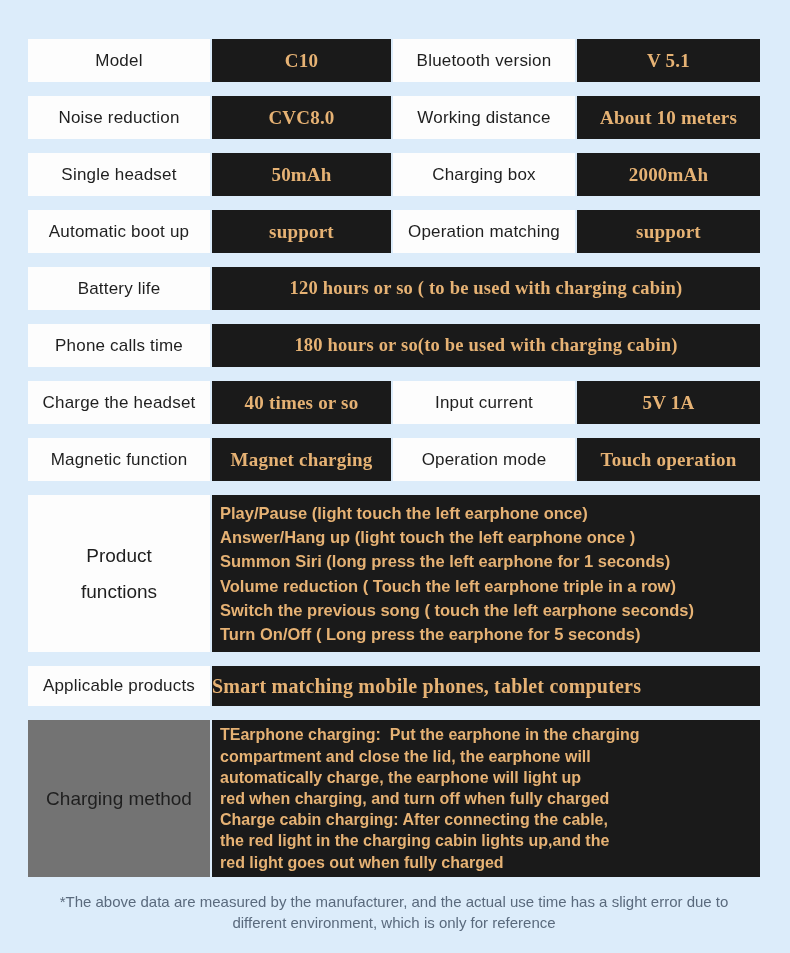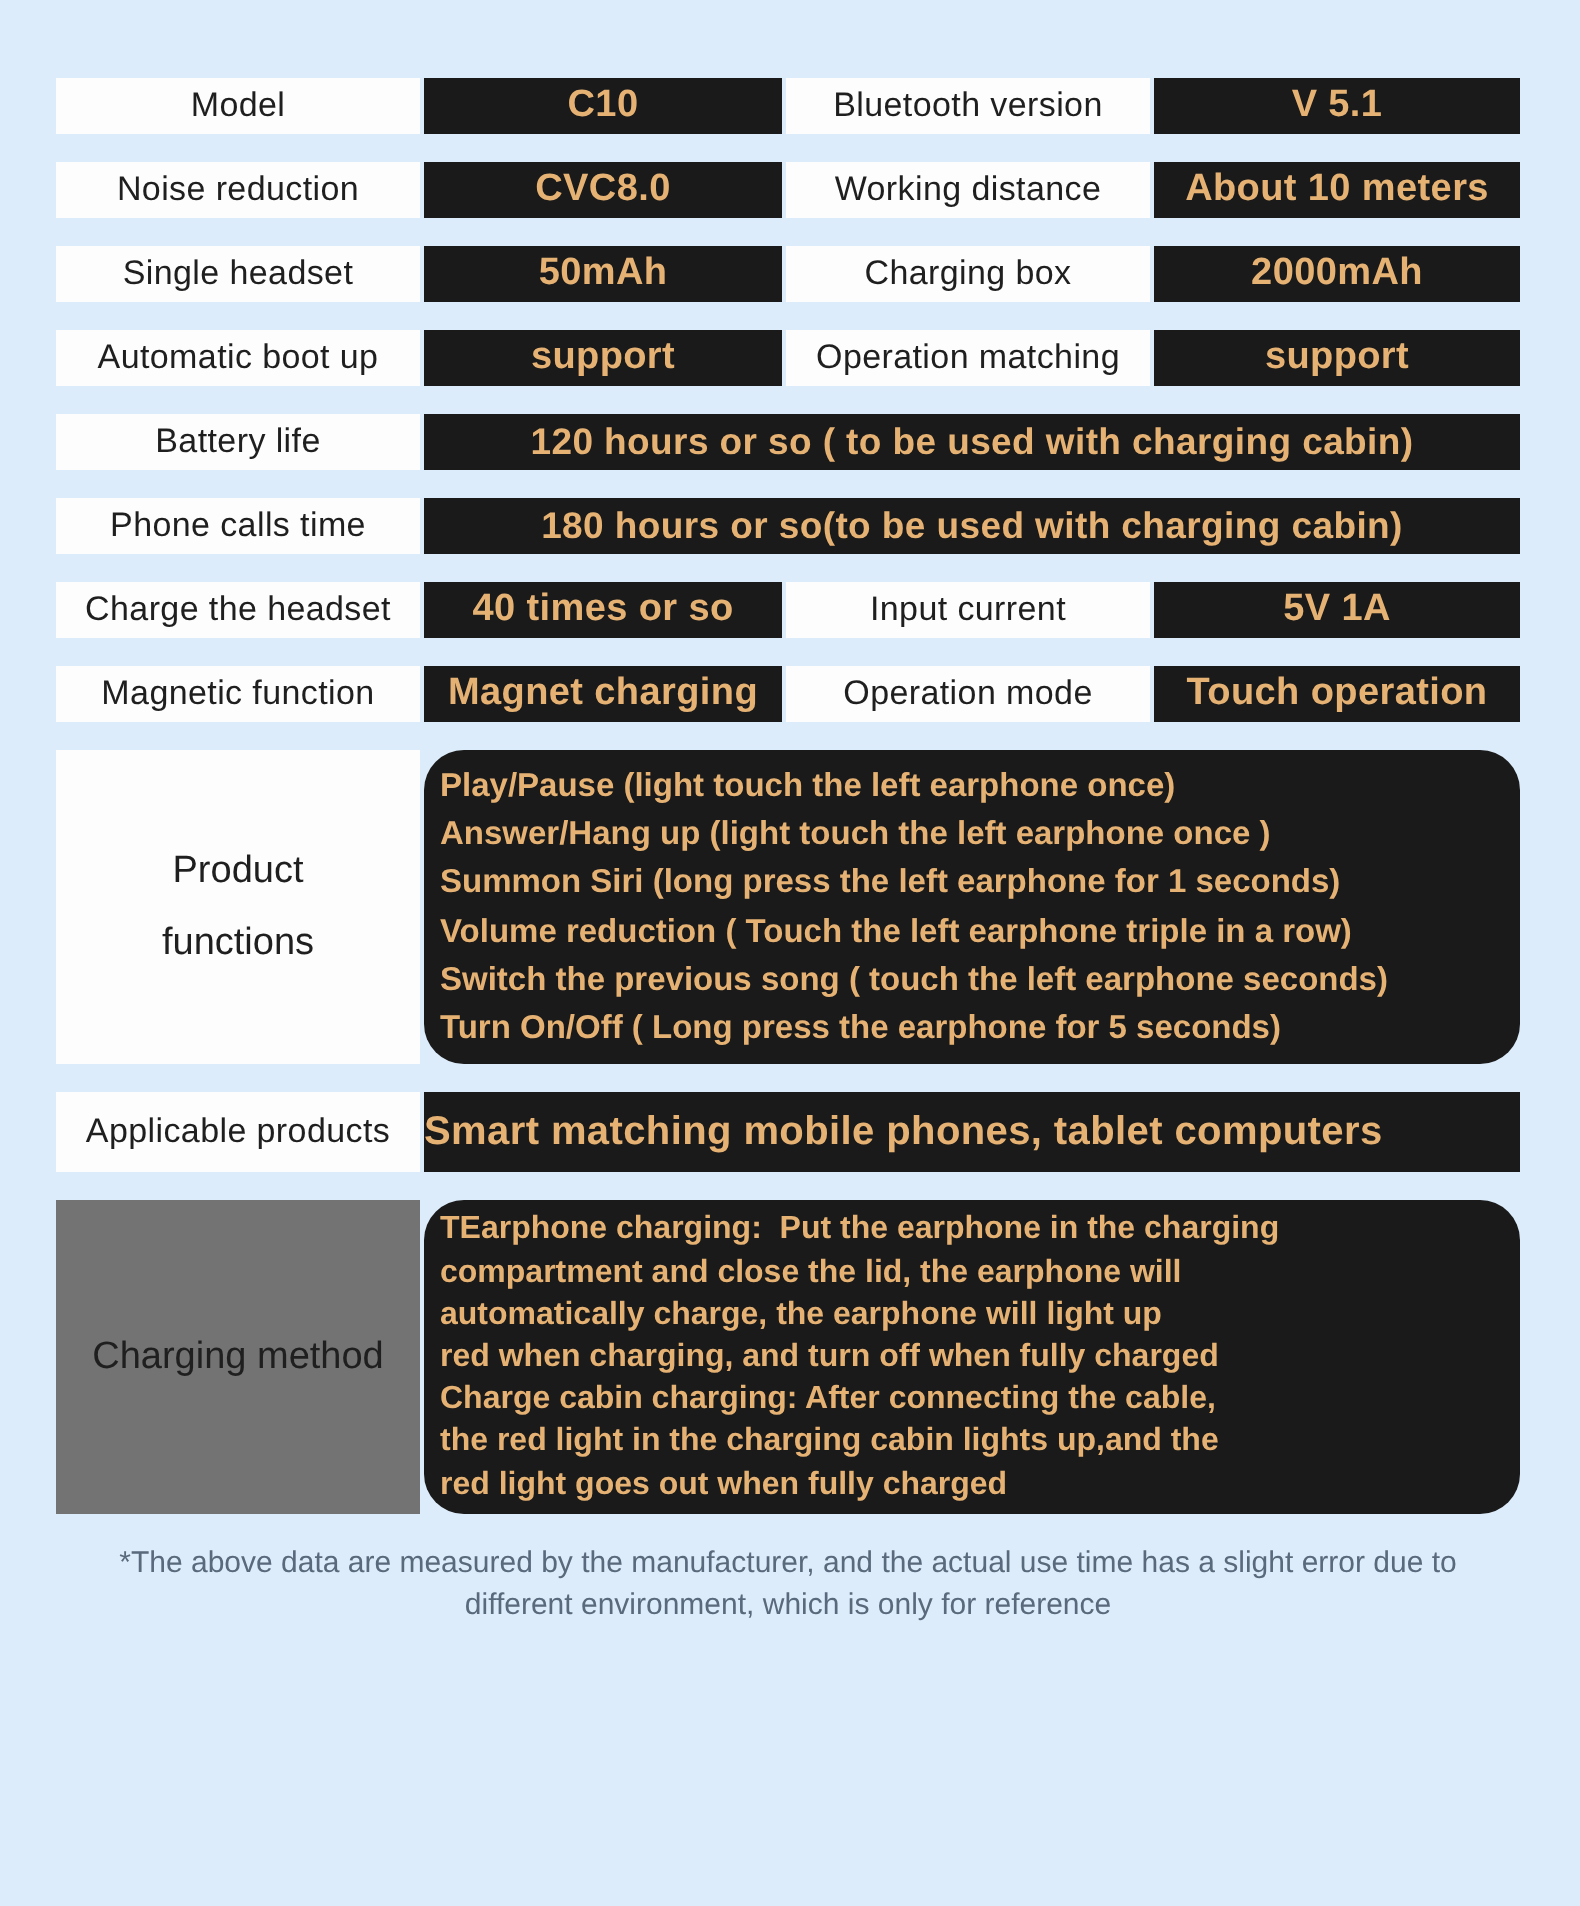--- a/index.html
+++ b/index.html
@@ -7,21 +7,21 @@
   body { font-family: "Liberation Sans", "DejaVu Sans", sans-serif; }
 
   .page {
     width: 790px;
     height: 953px;
     background: #dcecfa;
     padding: 39px 30px 0 28px;
     overflow: hidden;
   }
 
-  .row { display: flex; gap: 2px; margin-bottom: 14px; height: 28px; }
+  .row { display: flex; gap: 2px; margin-bottom: 14px; height: 43px; }
 
   .cell {
     display: flex;
     align-items: center;
     justify-content: center;
     text-align: center;
   }
 
   .label {
     background: #fdfdfd;
@@ -29,20 +29,21 @@
     font-size: 17px;
     letter-spacing: 0.2px;
   }
 
   .value {
     background: #1a1a1a;
     color: #e6b274;
     font-size: 19px;
     font-weight: 600;
     letter-spacing: 0.2px;
+    font-family: Liberation Serif, serif;
   }
 
   .w-l1 { width: 182px; flex: 0 0 182px; }
   .w-v1 { width: 179px; flex: 0 0 179px; }
   .w-l2 { width: 182px; flex: 0 0 182px; }
   .w-v2 { flex: 1; }
   .w-wide { flex: 1; }
 
   .row-tall { height: 157px; }
   .row-short { height: 40px; }
@@ -60,21 +61,20 @@
   .label-orange { background: #737373; }
 
   .block-value {
     background: #1a1a1a;
     color: #e6b274;
     flex: 1;
     padding: 6px 8px 6px 8px;
     display: flex;
     flex-direction: column;
     justify-content: center;
-    border-radius: 20px;
   }
   .block-value .line {
     font-size: 16.5px;
     font-weight: 600;
     line-height: 24.2px;
     white-space: pre-wrap;
   }
   .block-value.dense .line {
     font-size: 16px;
     line-height: 21.2px;

